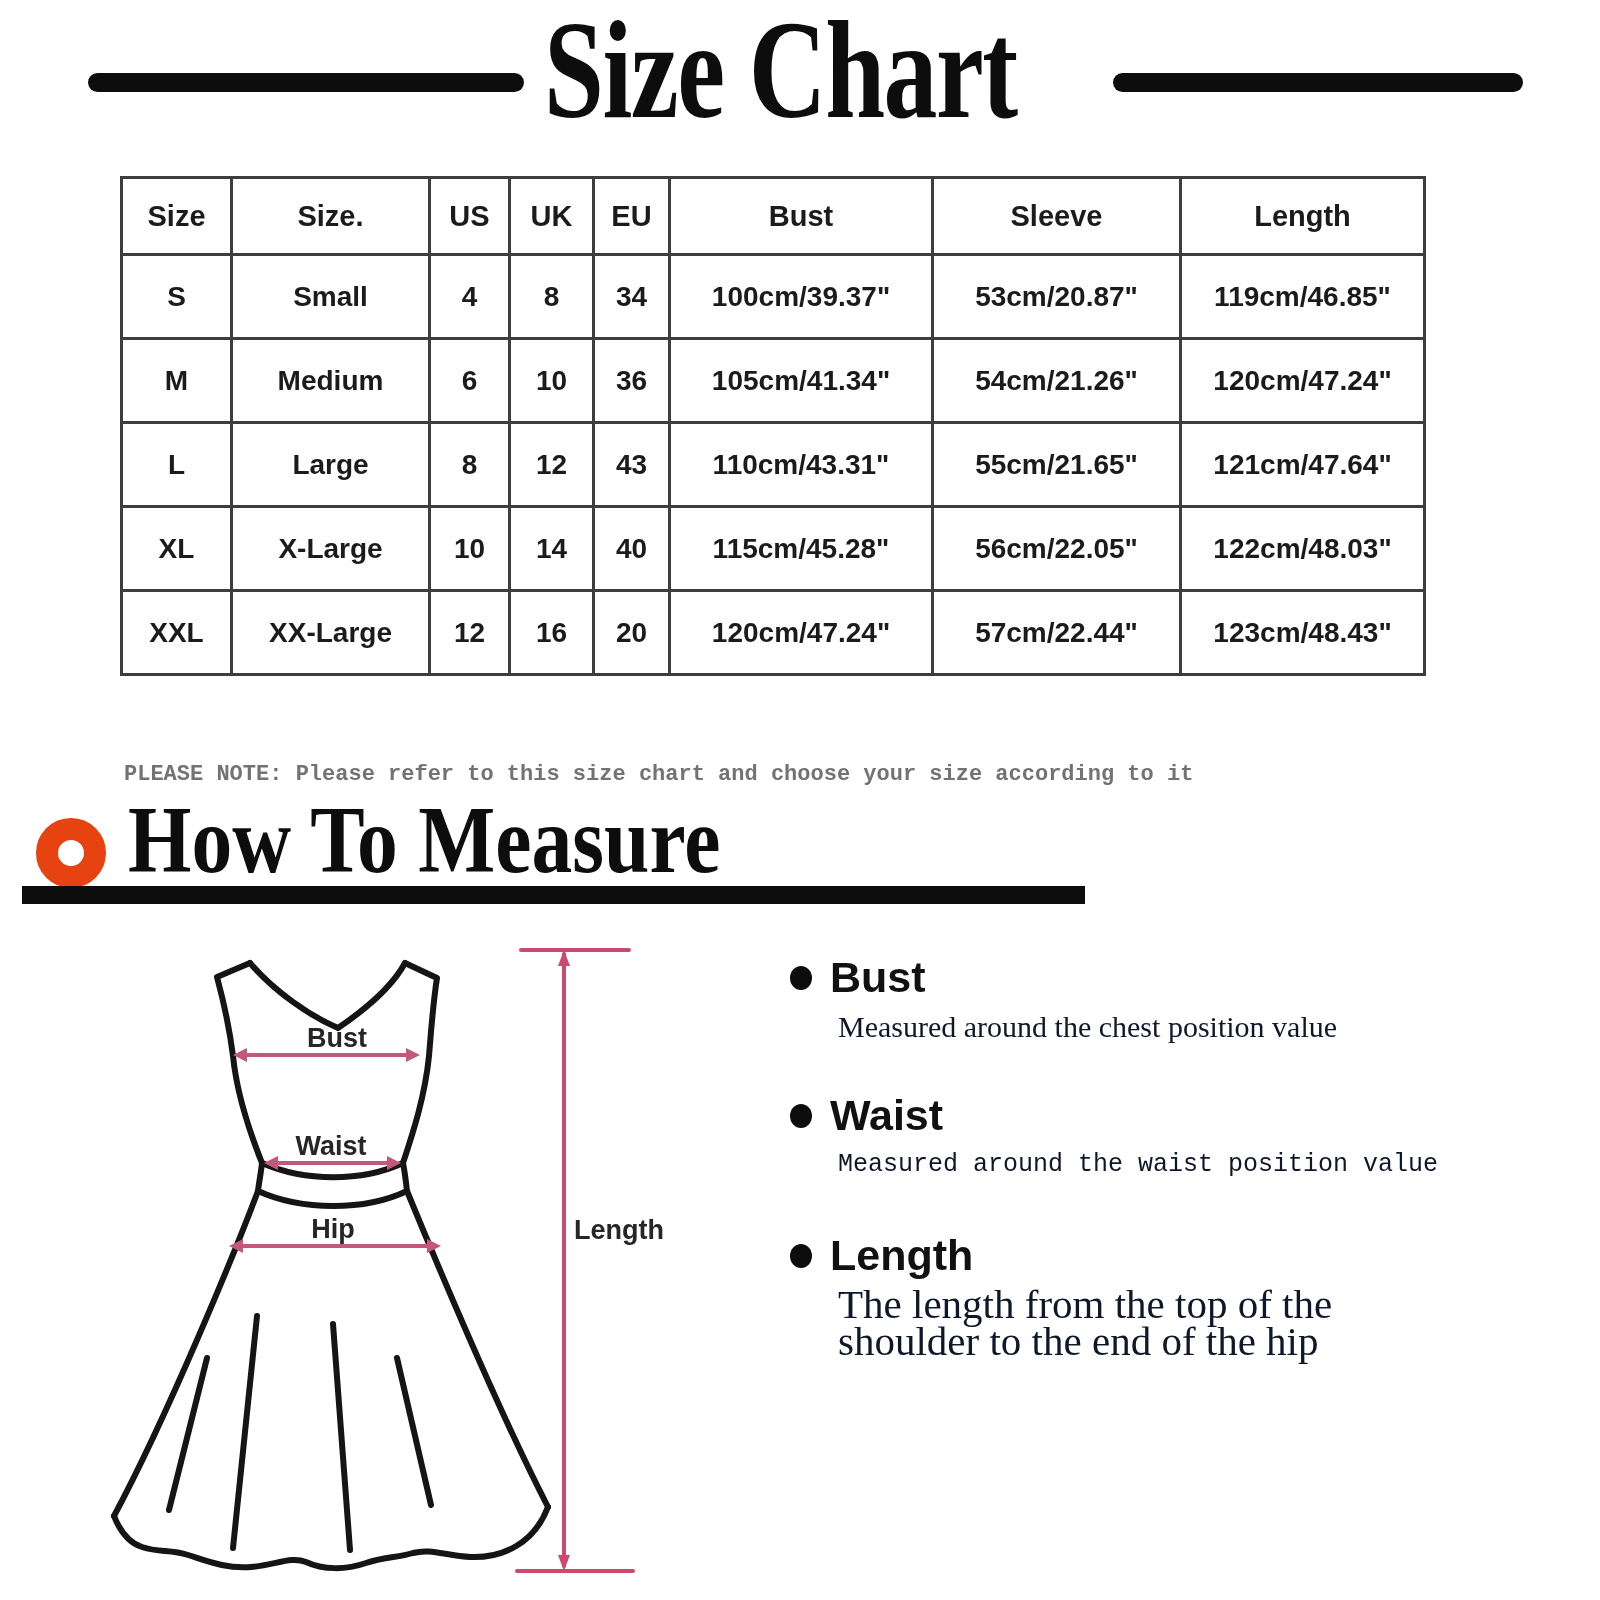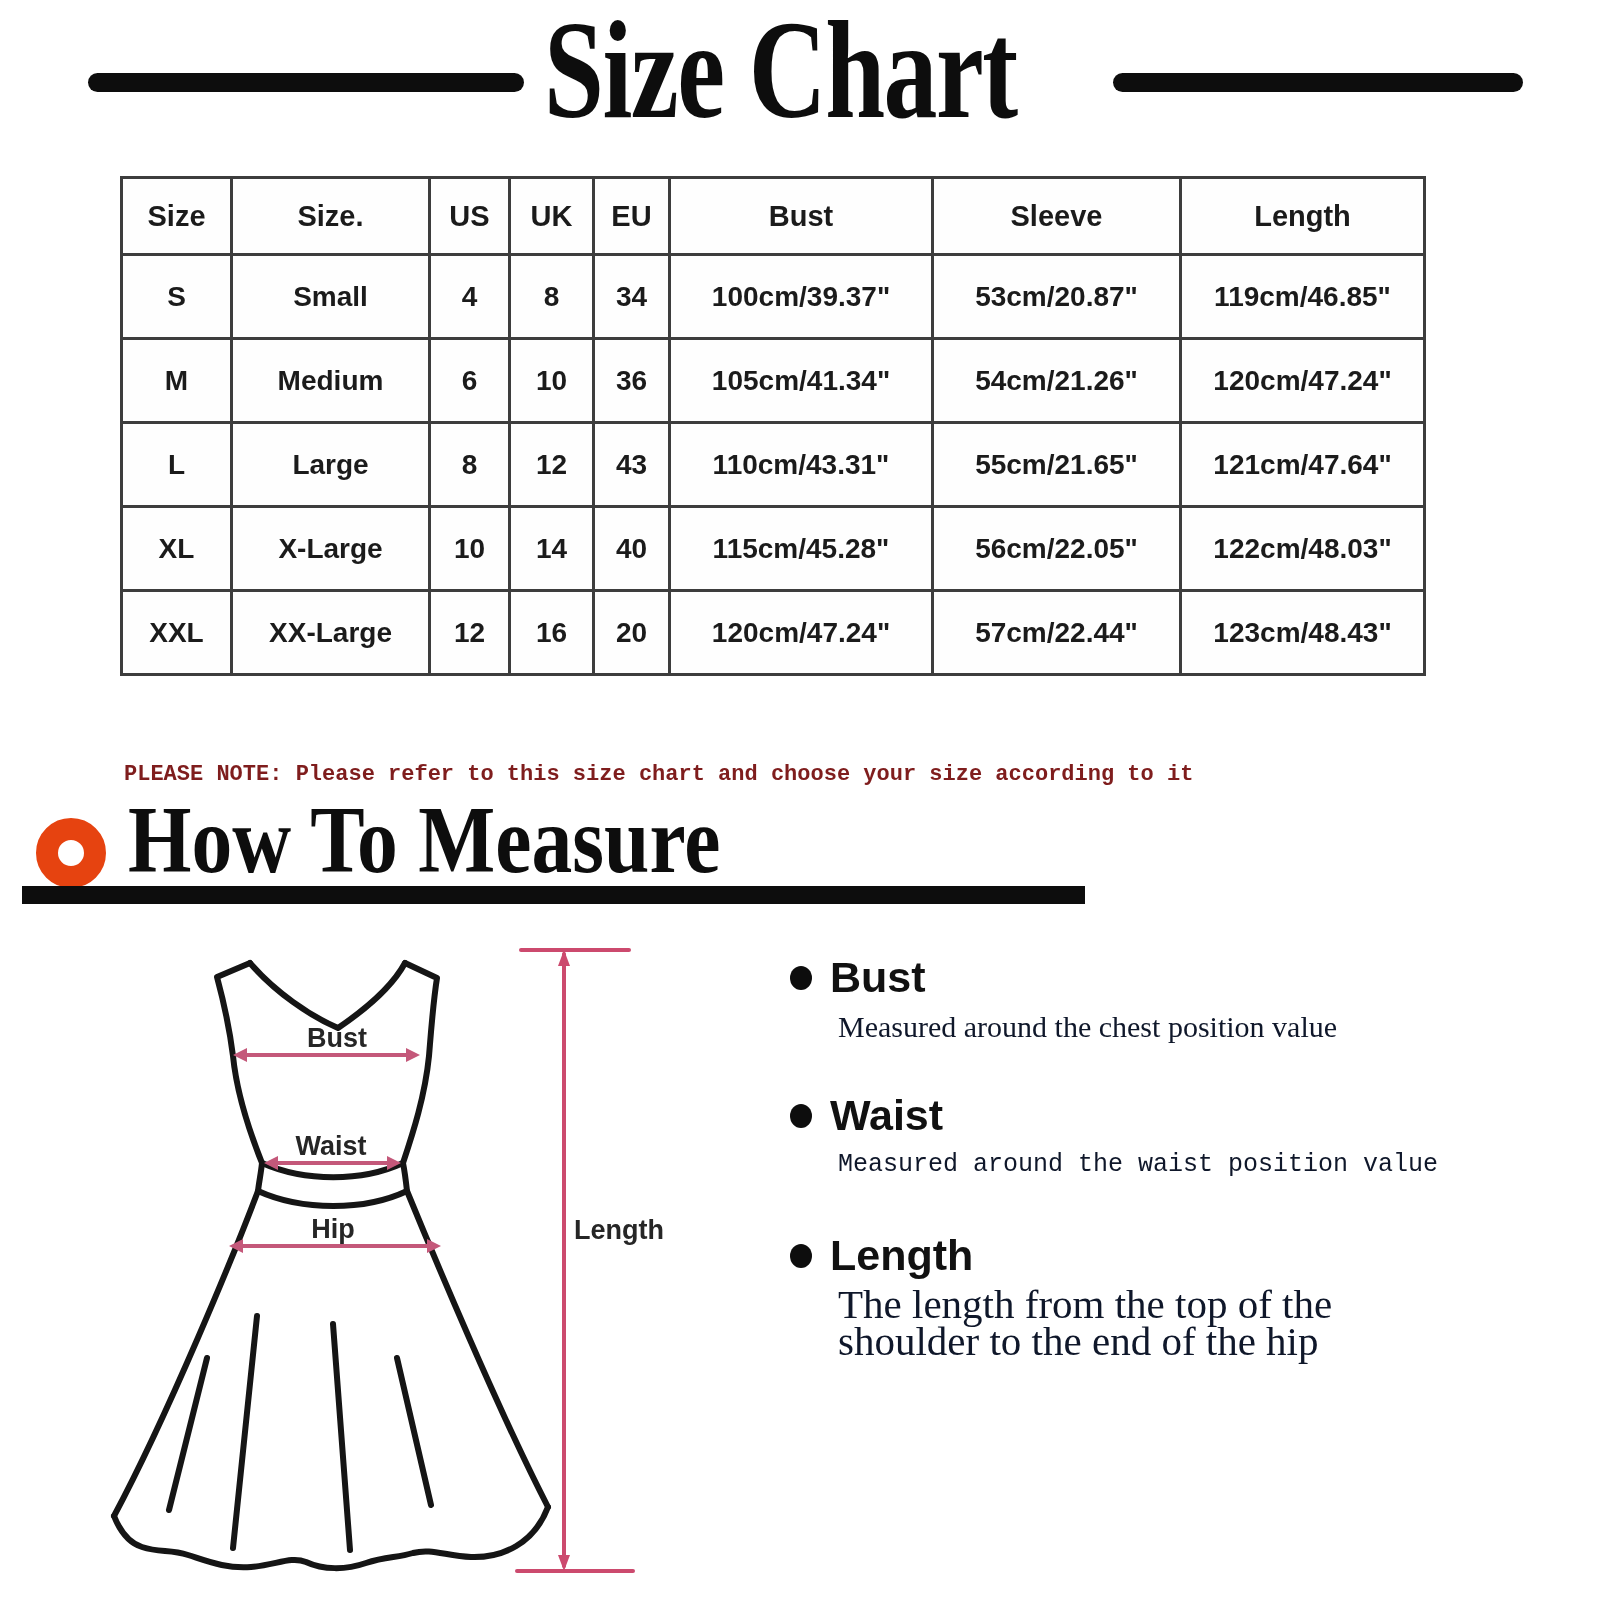--- a/index.html
+++ b/index.html
@@ -17,21 +17,21 @@
   
   .size-table-wrap{position:absolute;left:120px;top:176px;}
   table.size-table{border-collapse:collapse;table-layout:fixed;width:1303px;background:#fefefe;}
   table.size-table th,table.size-table td{border:3px solid #3d3d3d;text-align:center;vertical-align:middle;
        font-family:"Liberation Sans",sans-serif;font-weight:bold;color:#1b1b1b;padding:0;}
   table.size-table th{height:74px;font-size:29px;}
   table.size-table td{height:81px;font-size:28px;}
 
   
   .note-text{position:absolute;left:124px;top:762px;font-family:"Liberation Mono",monospace;
-             font-weight:bold;font-size:22px;color:#7f1d1d;white-space:nowrap;}
+             font-weight:bold;font-size:22px;color:#737373;white-space:nowrap;}
 
   
   .ring-icon{position:absolute;left:36px;top:818px;width:70px;height:70px;border-radius:50%;
              box-sizing:border-box;border:22px solid #e64310;background:#ffffff;}
   .section-title{position:absolute;left:128px;top:792px;font-family:"Liberation Serif",serif;
                  font-weight:bold;font-size:96px;line-height:1.0;color:#0d0d0d;white-space:nowrap;
                  transform:scaleX(0.85);transform-origin:left top;}
   .section-underline{position:absolute;left:22px;top:886px;width:1063px;height:18px;background:#0d0d0d;}
 
   

